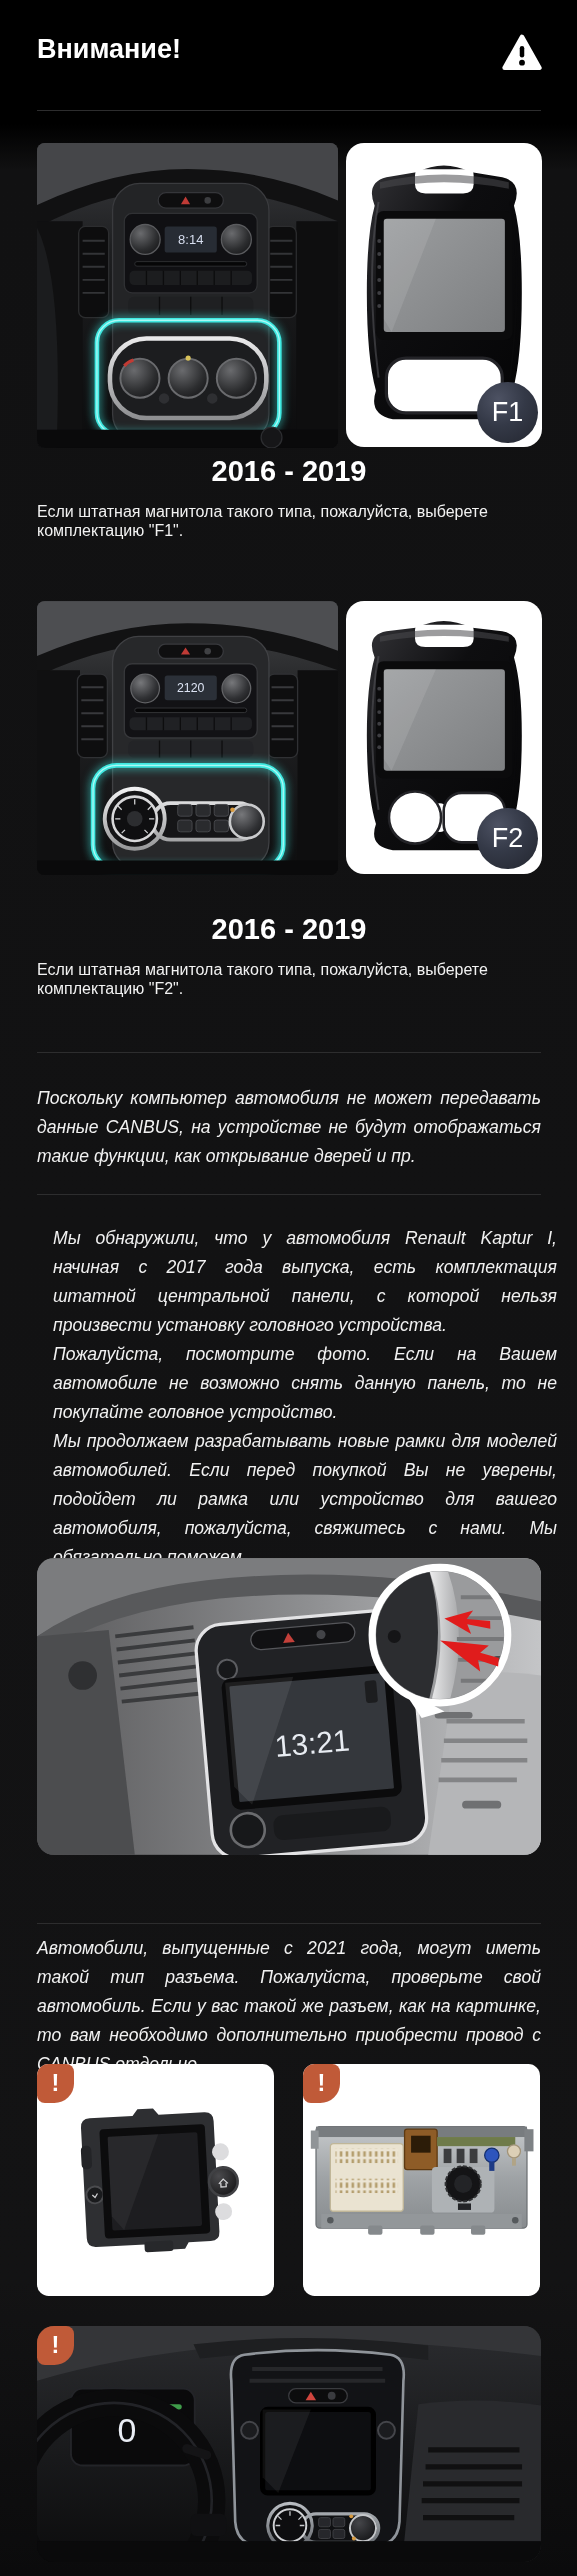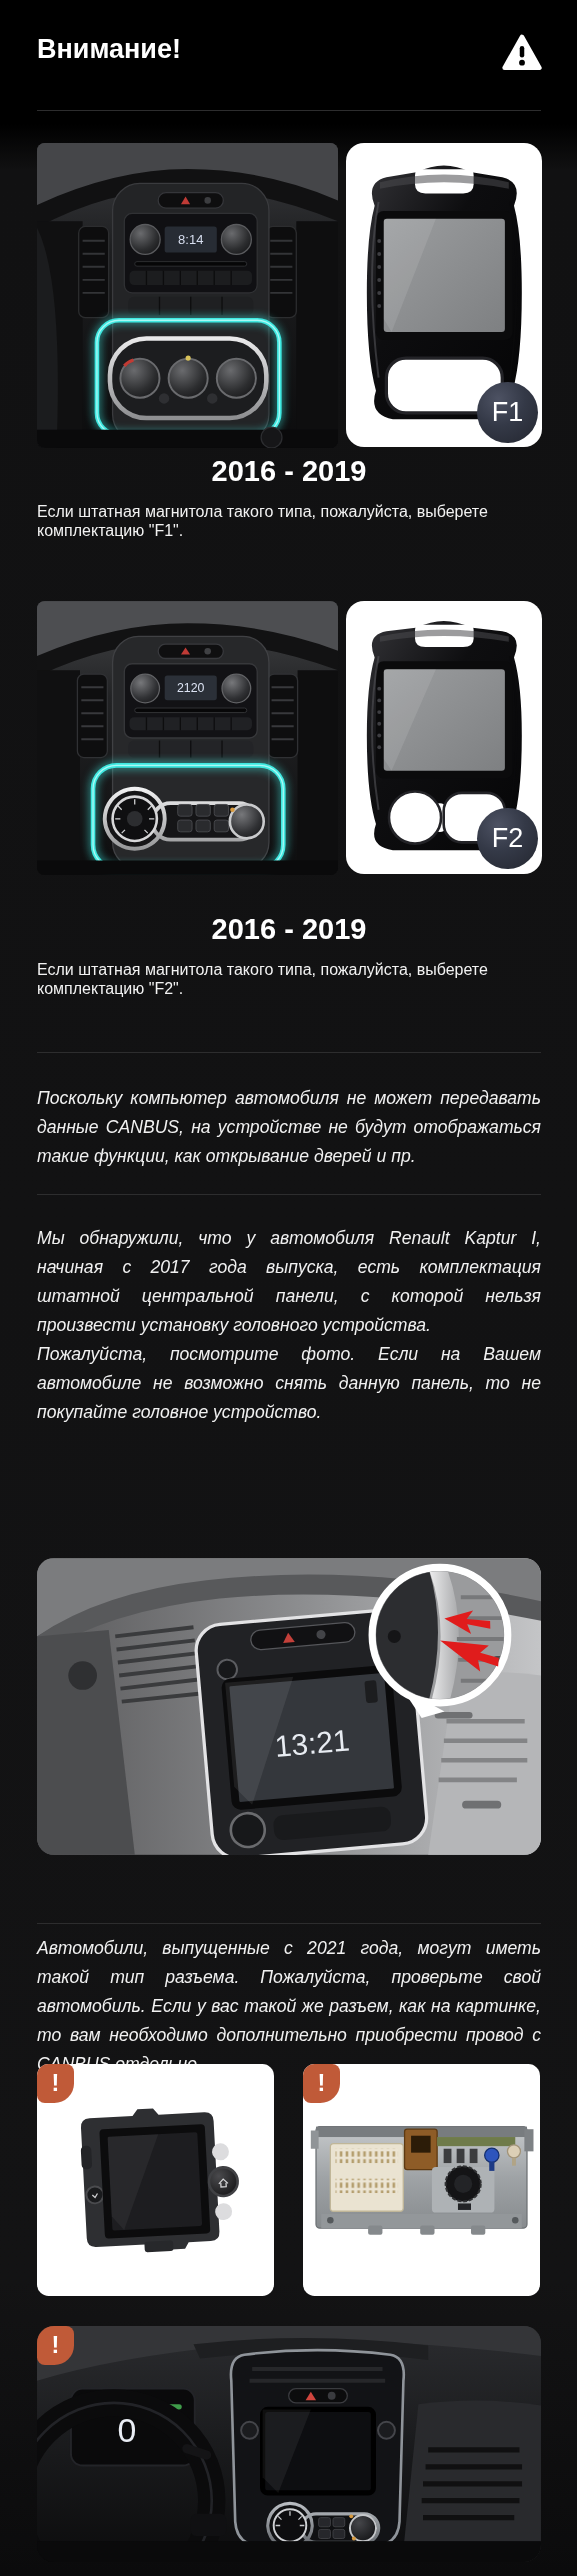--- a/index.html
+++ b/index.html
@@ -261,23 +261,24 @@
   <div class="abs caption" style="top:960px;"><span>Если штатная магнитола такого типа, пожалуйста, выберете комплектацию "F2".</span></div>
 
   <div class="abs divider" style="top:1052px;"></div>
 
   <div class="abs para" style="top:1084px;">
     <p>Поскольку компьютер автомобиля не может передавать данные CANBUS, на устройстве не будут отображаться такие функции, как открывание дверей и пр.</p>
   </div>
 
   <div class="abs divider" style="top:1194px;"></div>
 
-  <div class="abs para" style="top:1224px;">
+  <div class="abs para" style="top:1224px;margin-left:16px;">
     <p>Мы обнаружили, что у автомобиля Renault Kaptur I, начиная с 2017 года выпуска, есть комплектация штатной центральной панели, с которой нельзя произвести установку головного устройства.</p>
     <p>Пожалуйста, посмотрите фото. Если на Вашем автомобиле не возможно снять данную панель, то не покупайте головное устройство.</p>
+    <p>Мы продолжаем разрабатывать новые рамки для моделей автомобилей. Если перед покупкой Вы не уверены, подойдет ли рамка или устройство для вашего автомобиля, пожалуйста, свяжитесь с нами. Мы обязательно поможем.</p>
   </div>
 
   <div class="abs photo r26" style="left:37px;top:1558px;width:504px;height:297px;">
     <svg width="504" height="297" viewBox="0 0 773 455">
       <defs>
         <linearGradient id="bpg" x1="0" y1="0" x2="1" y2="0">
           <stop offset="0" stop-color="#59595b"></stop>
             <stop offset="0.55" stop-color="#8f9092"></stop>
             <stop offset="1" stop-color="#c4c5c7"></stop>
         </linearGradient>

